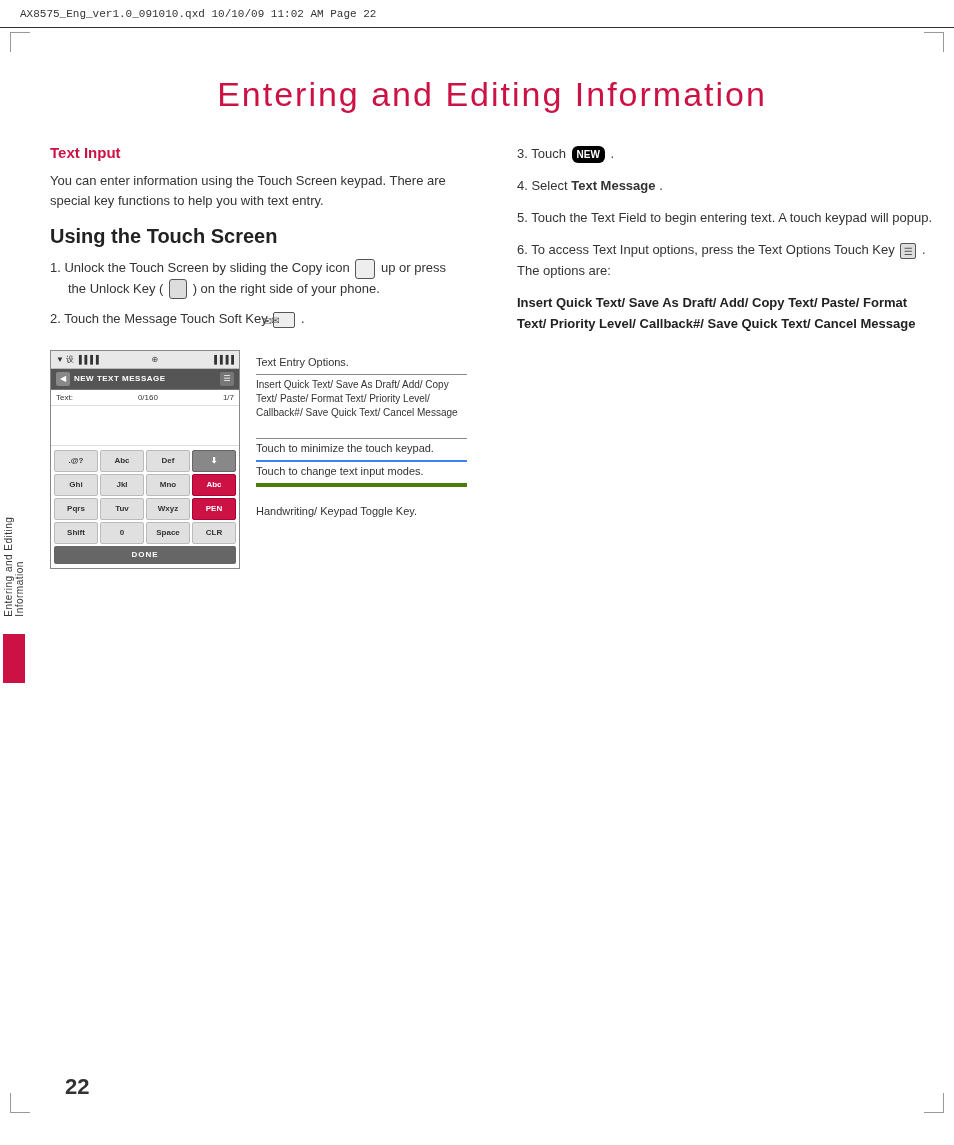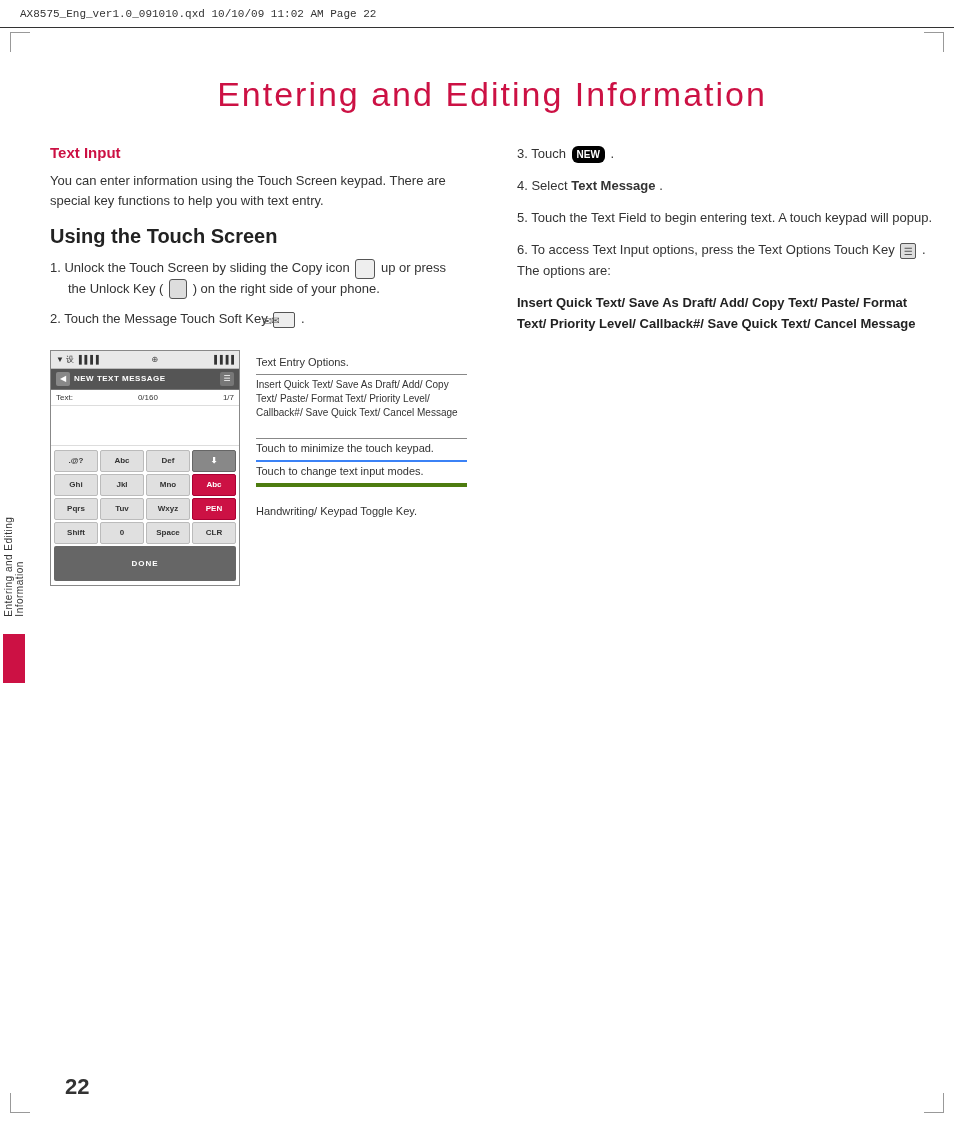--- a/index.html
+++ b/index.html
@@ -379,21 +379,21 @@
     .kb-key.zero {
       flex: 1;
     }
     .kb-done-row {
       display: flex;
       justify-content: center;
       margin-top: 2px;
     }
     .kb-done-btn {
       width: 100%;
-      height: 35px;
+      height: 18px;
       background: #666;
       color: #fff;
       font-size: 8px;
       font-weight: bold;
       display: flex;
       align-items: center;
       justify-content: center;
       border-radius: 2px;
       letter-spacing: 1px;
     }

